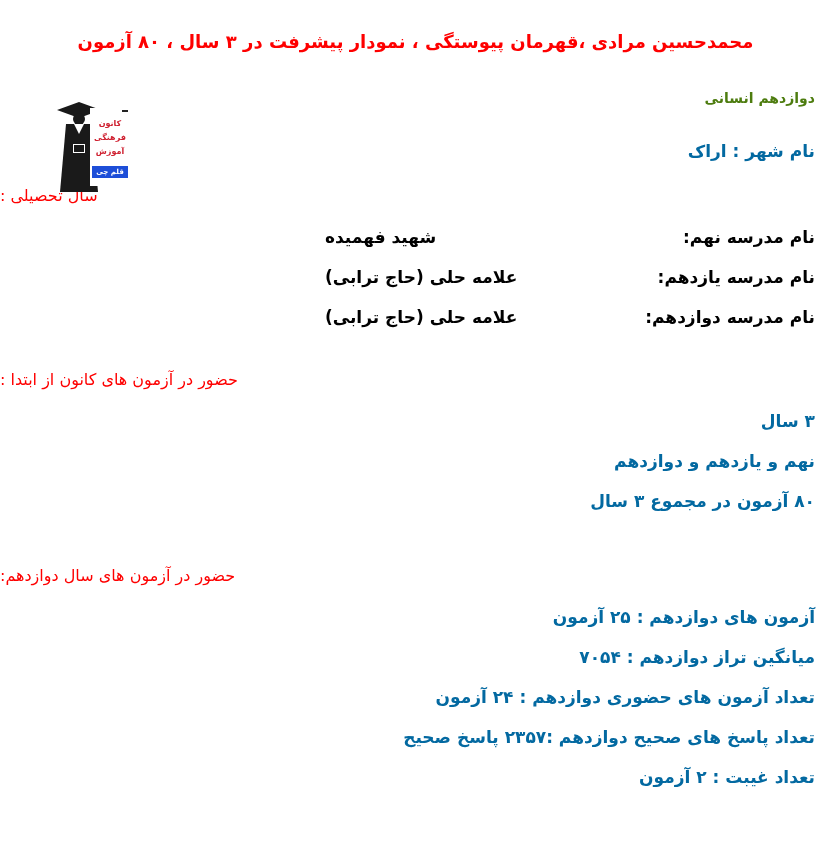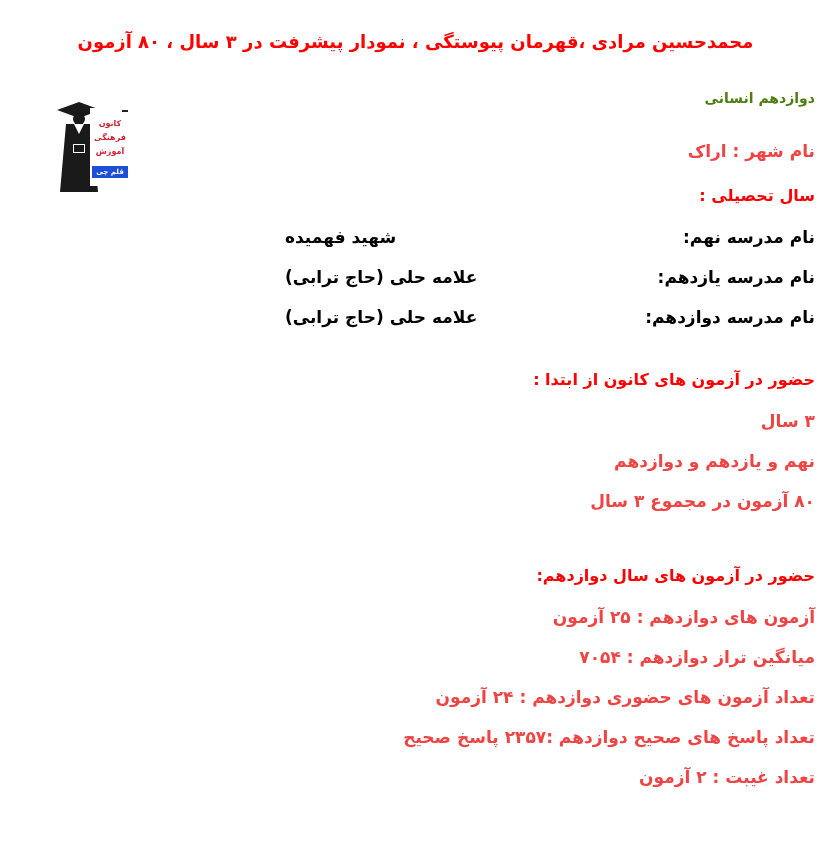--- a/index.html
+++ b/index.html
@@ -81,45 +81,45 @@
     font-size:14px;
     font-weight:bold;
     white-space:nowrap;
   }
 
   
   .content { padding-right:16px; }
   .line-black {
     font-size:17px;
     font-weight:bold;
-    color:#ef4444;
+    color:#0369a1;
     line-height:26px;
     margin-bottom:14px;
     text-align:right;
     padding-left:13px;
   }
   .line-red {
     font-size:16px;
-    font-weight:bold;
+    font-weight:normal;
     color:#fe0000;
     line-height:24px;
     margin-bottom:16px;
-    text-align:right;
+    text-align:left;
   }
   .city-line { margin-top:32px; margin-bottom:20px; }
   .school-row {
     display:flex;
     justify-content:space-between;
     width:530px;              
     font-size:17px;
     font-weight:bold;
     line-height:26px;
     margin-bottom:14px;
   }
-  .school-row .value { text-align:center; }
+  .school-row .value { text-align:center;margin-left:40px; }
   .gap-lg { margin-top:38px; }
   .gap-xl { margin-top:50px; }
 </style>
 </head>
 <body>
 
 <div class="page">
 
   <div class="main-title">محمدحسین مرادی ،قهرمان پیوستگی ، نمودار پیشرفت در ۳ سال ، ۸۰ آزمون</div>
 

